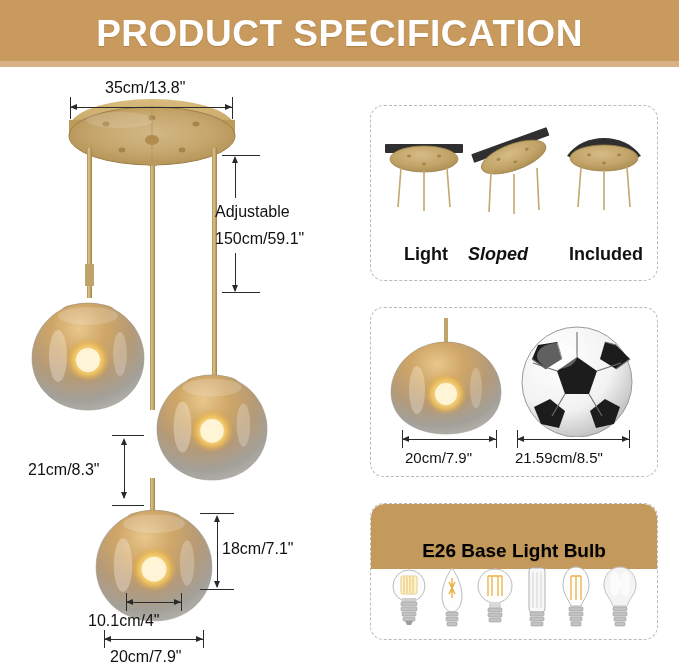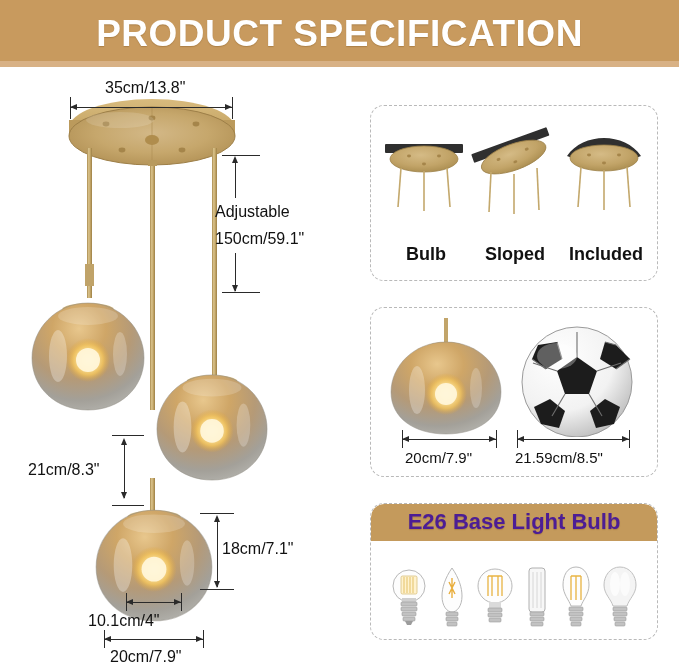--- a/index.html
+++ b/index.html
@@ -53,22 +53,22 @@
   }
 
   
   .e26-head {
     position: absolute; left: 0; top: 0; width: 100%;
     background: #c49a5c;
     border-radius: 13px 13px 0 0;
     padding: 6px 0 7px;
     text-align: center;
   }
-  .e26-title { color: #4c1d95; font-size: 22px; font-weight: bold; line-height: 1.1;
-               text-shadow: 0 1px 1px rgba(120,80,30,.3); }
+  .e26-title { color: #000000; font-size: 19px; font-weight: bold; line-height: 1.1;
+               text-shadow: 0 1px 1px rgba(120,80,30,.3); margin-top: 31px; }
   .e26-sub   { color: #fff; font-size: 13.5px; font-weight: bold; line-height: 1.2; margin-top: 1px; }
 
   .bulbrow { position: absolute; left: 0; top: 58px; width: 100%; height: 72px;
              display: flex; align-items: flex-end; justify-content: space-around; padding: 0 14px 4px; }
 </style>
 </head>
 <body>
 
 <div id="page">
 
@@ -263,22 +263,22 @@
           <ellipse cx="218" cy="43" rx="2" ry="1.4"></ellipse>
             <ellipse cx="248" cy="43" rx="2" ry="1.4"></ellipse>
           <ellipse cx="233" cy="51" rx="2" ry="1.4"></ellipse>
         </g>
         <line x1="210" y1="55" x2="207" y2="95" stroke="#c3a86c" stroke-width="1.6"></line>
         <line x1="233" y1="58" x2="233" y2="98" stroke="#c3a86c" stroke-width="1.6"></line>
         <line x1="256" y1="55" x2="259" y2="95" stroke="#c3a86c" stroke-width="1.6"></line>
       </g>
     </svg>
 
-    <div class="panel-label" style="left:16px; top:138px; width:78px;">Bulb</div>
-    <div class="panel-label" style="left:103px; top:138px; width:82px;">Sloped</div>
+    <div class="panel-label" style="left:16px; top:138px; width:78px;">Light</div>
+    <div class="panel-label" style="left:86px; top:138px; width:82px;font-style:italic;">Sloped</div>
     <div class="panel-label" style="left:193px; top:138px; width:84px;">Included</div>
   </div>
 
   <div class="panel" style="left:370px; top:307px; width:288px; height:170px;">
 
     <svg width="286" height="125" viewBox="0 0 286 125" style="position:absolute;left:0;top:4px;">
       <defs>
         <radialGradient id="glassG2" cx="42%" cy="24%" r="86%">
           <stop offset="0%" stop-color="#e8c78d"></stop>
           <stop offset="28%" stop-color="#cfa667"></stop>

